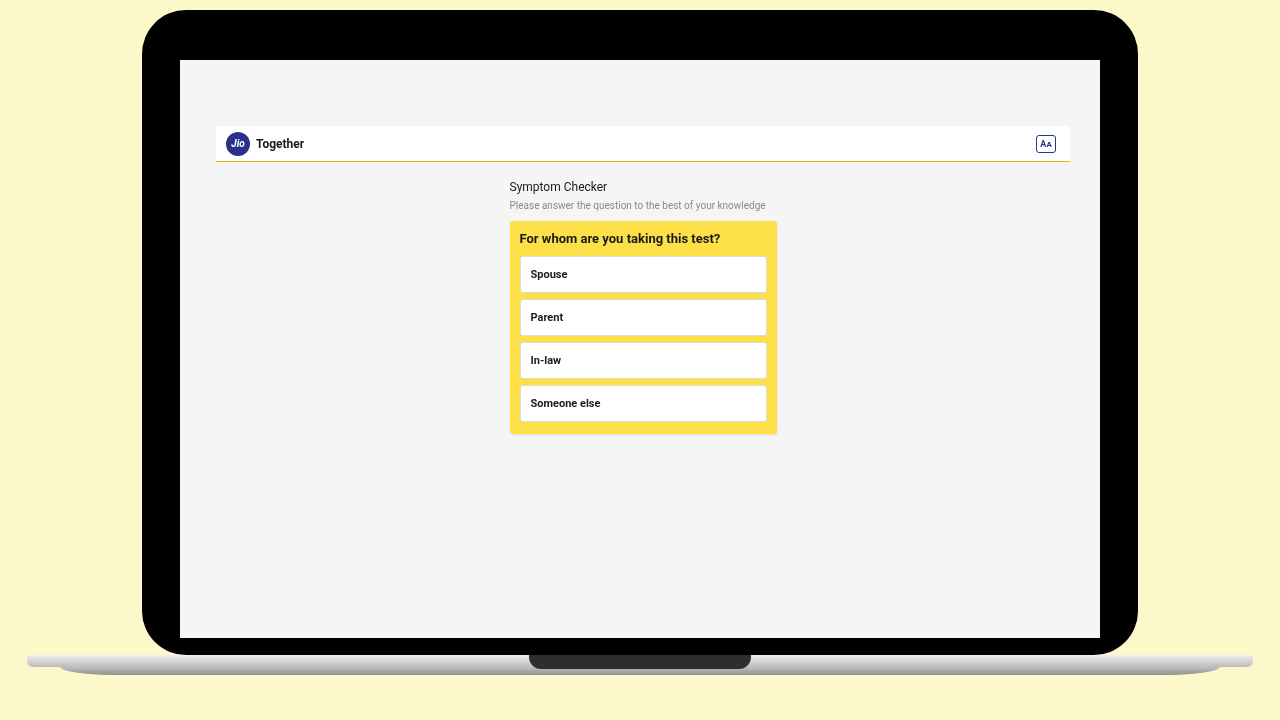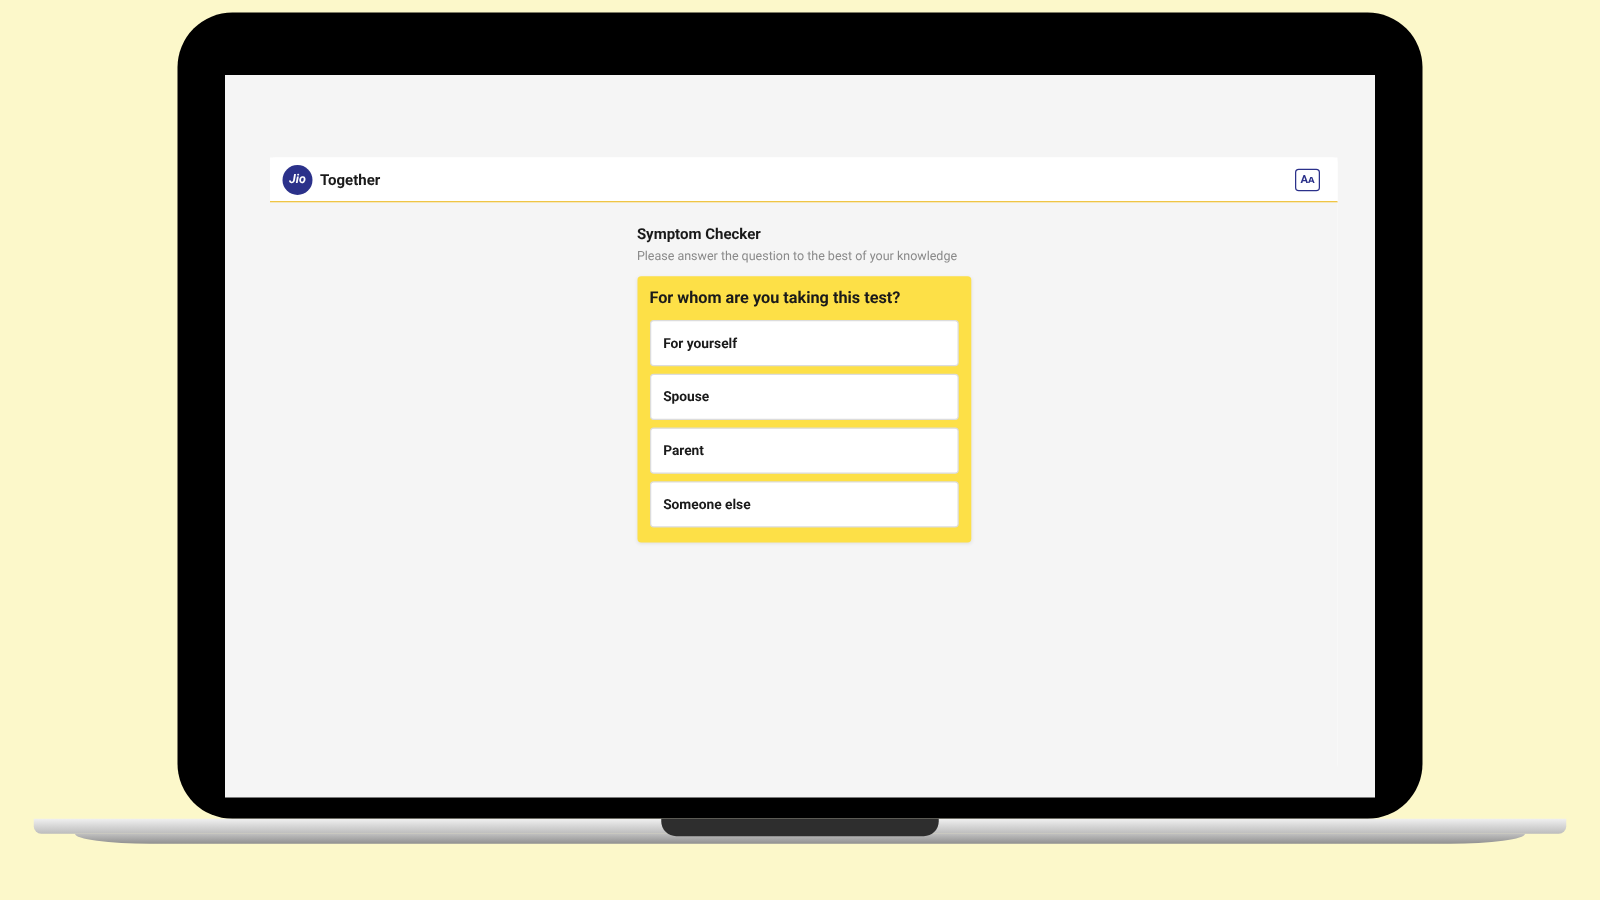--- a/index.html
+++ b/index.html
@@ -124,21 +124,21 @@
     background: #f5f5f5;
     padding: 18px 0;
     height: calc(100% - 36px);
   }
   .section-header {
     width: 267px;
     margin: 0 auto 10px;
   }
   .section-title {
     font-size: 12px;
-    font-weight: 700;
+    font-weight: 400;
     color: #1a1a1a;
     margin-bottom: 6px;
   }
   .section-sub {
     font-size: 10px;
     color: #8a8a8a;
   }
   .card {
     width: 267px;
     margin: 0 auto;
@@ -185,27 +185,27 @@
         <div class="app-body">
           <div class="section-header">
             <div class="section-title">Symptom Checker</div>
             <div class="section-sub">Please answer the question to the best of your knowledge</div>
           </div>
 
           <div class="card">
             <div class="question">For whom are you taking this test?</div>
 
             <div class="option">
-              <span>For yourself</span>
-            </div>
-            <div class="option">
               <span>Spouse</span>
             </div>
             <div class="option">
               <span>Parent</span>
+            </div>
+            <div class="option">
+              <span>In-law</span>
             </div>
             <div class="option">
               <span>Someone else</span>
             </div>
           </div>
         </div>
       </div>
 
     </div>
   </div>

